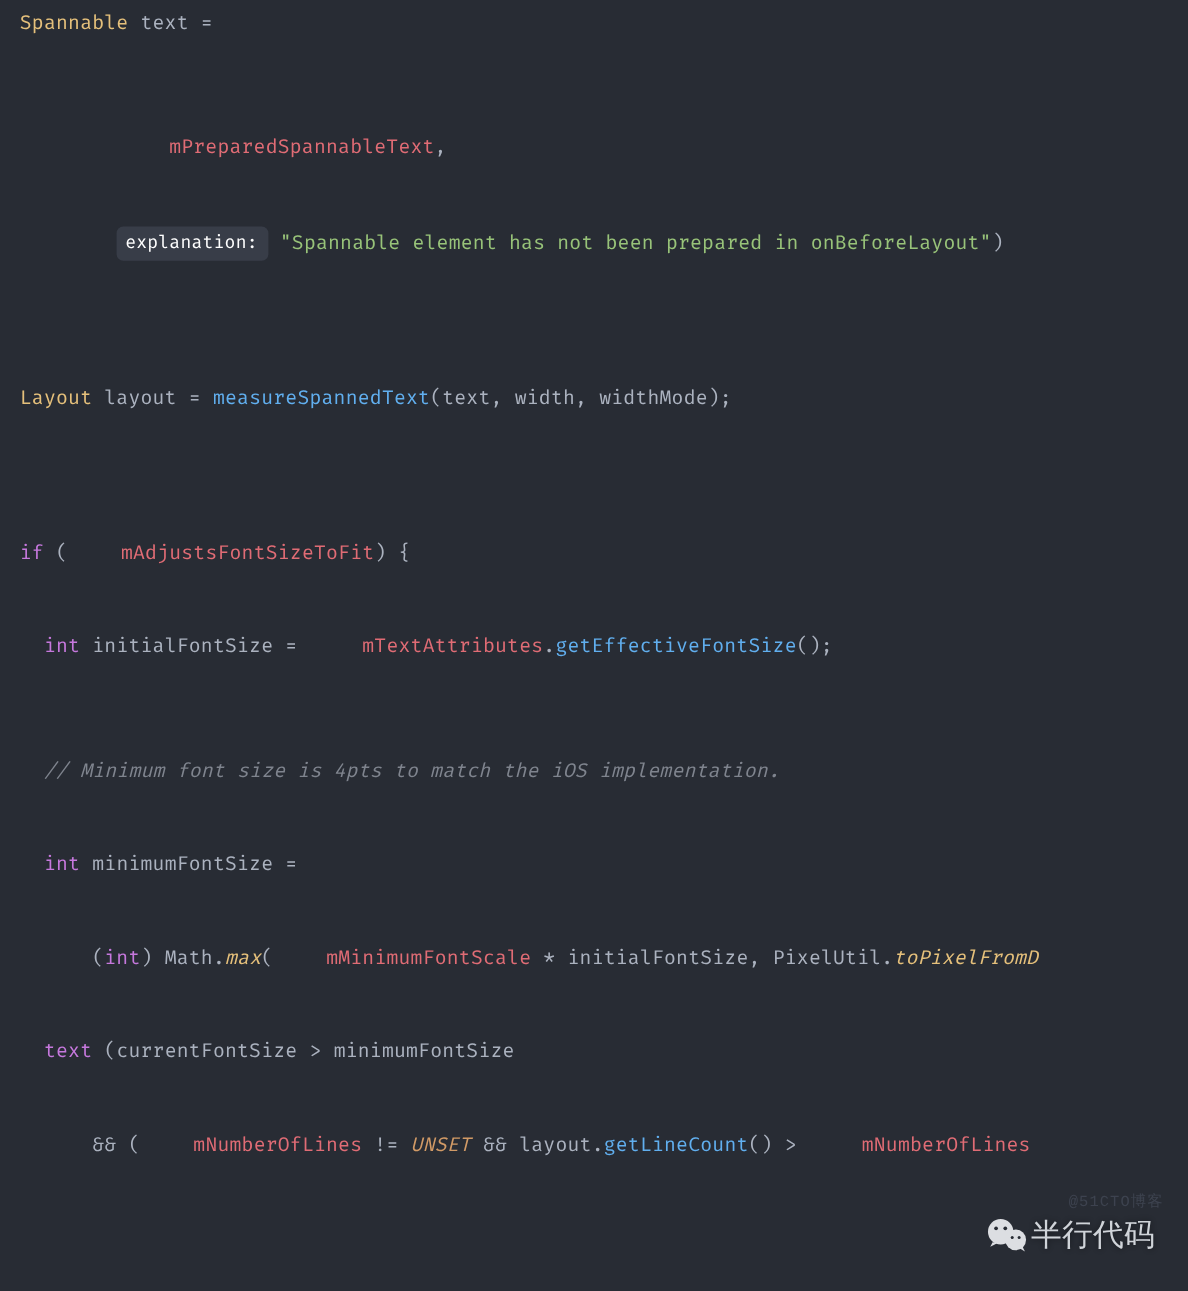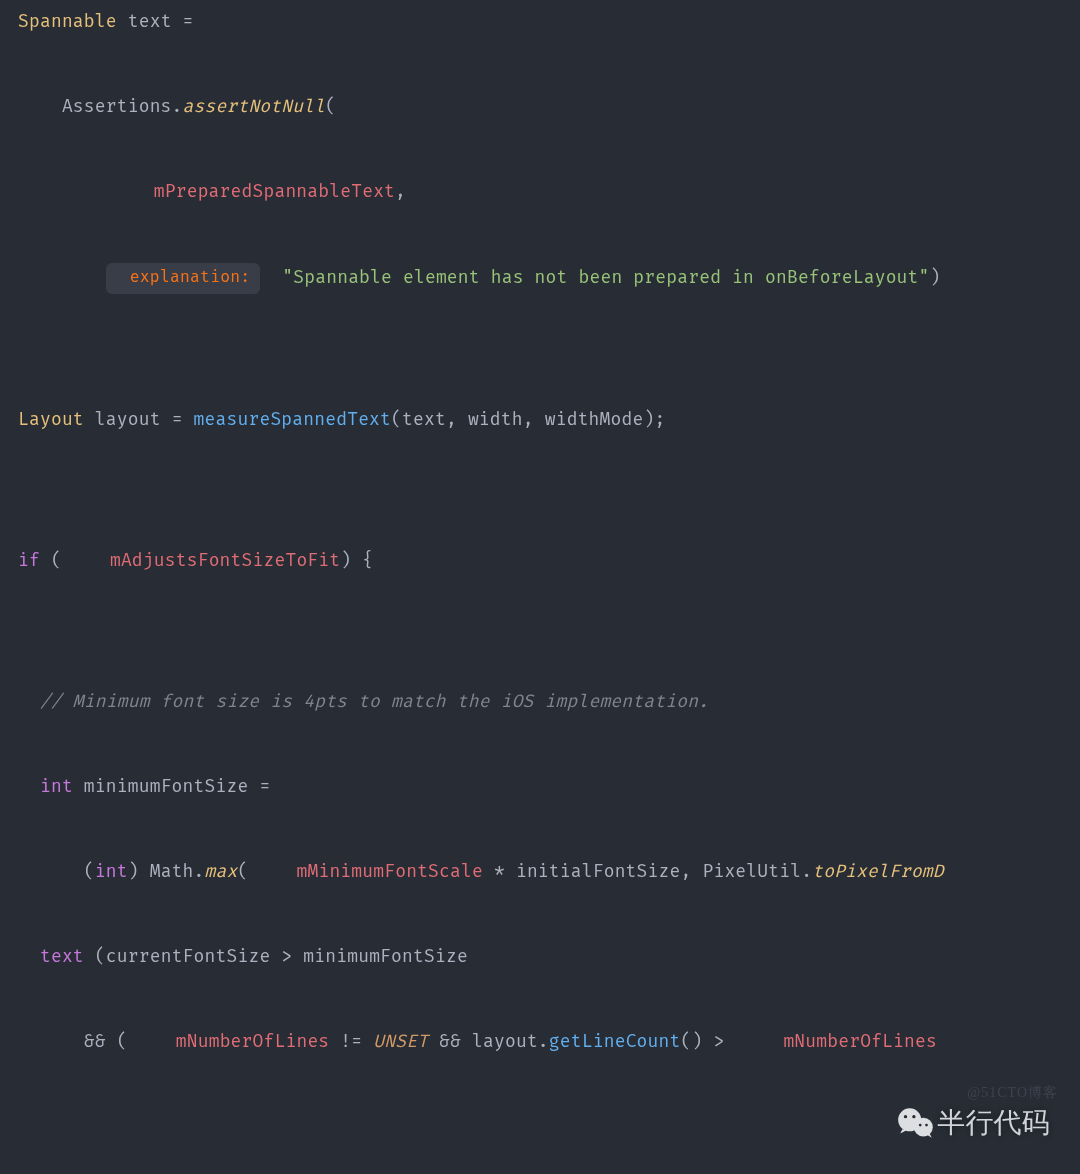--- a/index.html
+++ b/index.html
@@ -28,25 +28,25 @@
   .call  { color: #61afef; }         
   .callI { color: #e5c07b; font-style: italic; } 
   .str   { color: #98c379; }         
   .cmt   { color: #7f848e; font-style: italic; }
   .const { color: #d19a66; font-style: italic; text-align: center; }
   .op    { color: #abb2bf; }
   .p     { color: #abb2bf; }
   .param-hint {
     display: inline-block;
     background: #383d48;
-    color: #f97316;
+    color: #ffffff;
     border-radius: 6px;
-    padding: 2px 10px 3px 24px;
+    padding: 2px 10px 3px 8px;
     font-size: 16px;
-    margin-right: 22px;
+    margin-right: 10px;
     vertical-align: 1px;
   }
   .wechat-overlay {
     position: absolute;
     right: 30px;
     bottom: 28px;
     display: flex;
     align-items: center;
     color: #d9dde2;
     font-family: -apple-system, "PingFang SC", "Microsoft YaHei", sans-serif;
@@ -55,45 +55,45 @@
     text-shadow: 0 0 6px rgba(0,0,0,0.5);
   }
   .wechat-icon {
     width: 42px; height: 42px;
   }
   .watermark {
     position: absolute;
     right: 22px;
     bottom: 70px;
     color: #4b5261;
-    font-family: Liberation Serif, serif;
+    font-family: Liberation Mono, monospace;
     font-size: 14px;
     letter-spacing: 1px;
     opacity: 0.6;
   }
 </style>
 </head>
 <body>
 
 <pre><span class="row"><span class="type">Spannable</span> <span class="var">text</span> <span class="op">=</span></span>
 <span class="blank"></span>
-<span class="row">    <span class="var">Assertions</span><span class="p">.</span><span class="callI">assertNotNull</span><span class="p">(</span></span>
 <span class="blank"></span>
 <span class="row">        <span class="field">mPreparedSpannableText</span><span class="p">,</span></span>
 <span class="blank"></span>
 <span class="row">        <span class="param-hint">explanation:</span><span class="str">"Spannable element has not been prepared in onBeforeLayout"</span><span class="p">)</span></span>
 <span class="blank"></span>
 <span class="blank"></span>
 <span class="blank"></span>
 <span class="row"><span class="type">Layout</span> <span class="var">layout</span> <span class="op">=</span> <span class="call">measureSpannedText</span><span class="p">(</span><span class="var">text</span><span class="p">,</span> <span class="var">width</span><span class="p">,</span> <span class="var">widthMode</span><span class="p">);</span></span>
 <span class="blank"></span>
 <span class="blank"></span>
 <span class="blank"></span>
 <span class="row"><span class="kw">if</span> <span class="p">(</span><span class="field">mAdjustsFontSizeToFit</span><span class="p">) {</span></span>
 <span class="blank"></span>
+<span class="row">  <span class="kw">int</span> <span class="var">initialFontSize</span> <span class="op">=</span> <span class="field">mTextAttributes</span><span class="p">.</span><span class="call">getEffectiveFontSize</span><span class="p">();</span></span>
 <span class="blank"></span>
 <span class="blank"></span>
 <span class="row">  <span class="cmt">// Minimum font size is 4pts to match the iOS implementation.</span></span>
 <span class="blank"></span>
 <span class="row">  <span class="kw">int</span> <span class="var">minimumFontSize</span> <span class="op">=</span></span>
 <span class="blank"></span>
 <span class="row">      <span class="p">(</span><span class="kw">int</span><span class="p">)</span> <span class="var">Math</span><span class="p">.</span><span class="callI">max</span><span class="p">(</span><span class="field">mMinimumFontScale</span> <span class="op">*</span> <span class="var">initialFontSize</span><span class="p">,</span> <span class="var">PixelUtil</span><span class="p">.</span><span class="callI">toPixelFromD</span></span>
 <span class="blank"></span>
 <span class="row">  <span class="kw">text</span> <span class="p">(</span><span class="var">currentFontSize</span> <span class="op">&gt;</span> <span class="var">minimumFontSize</span></span>
 <span class="blank"></span>

